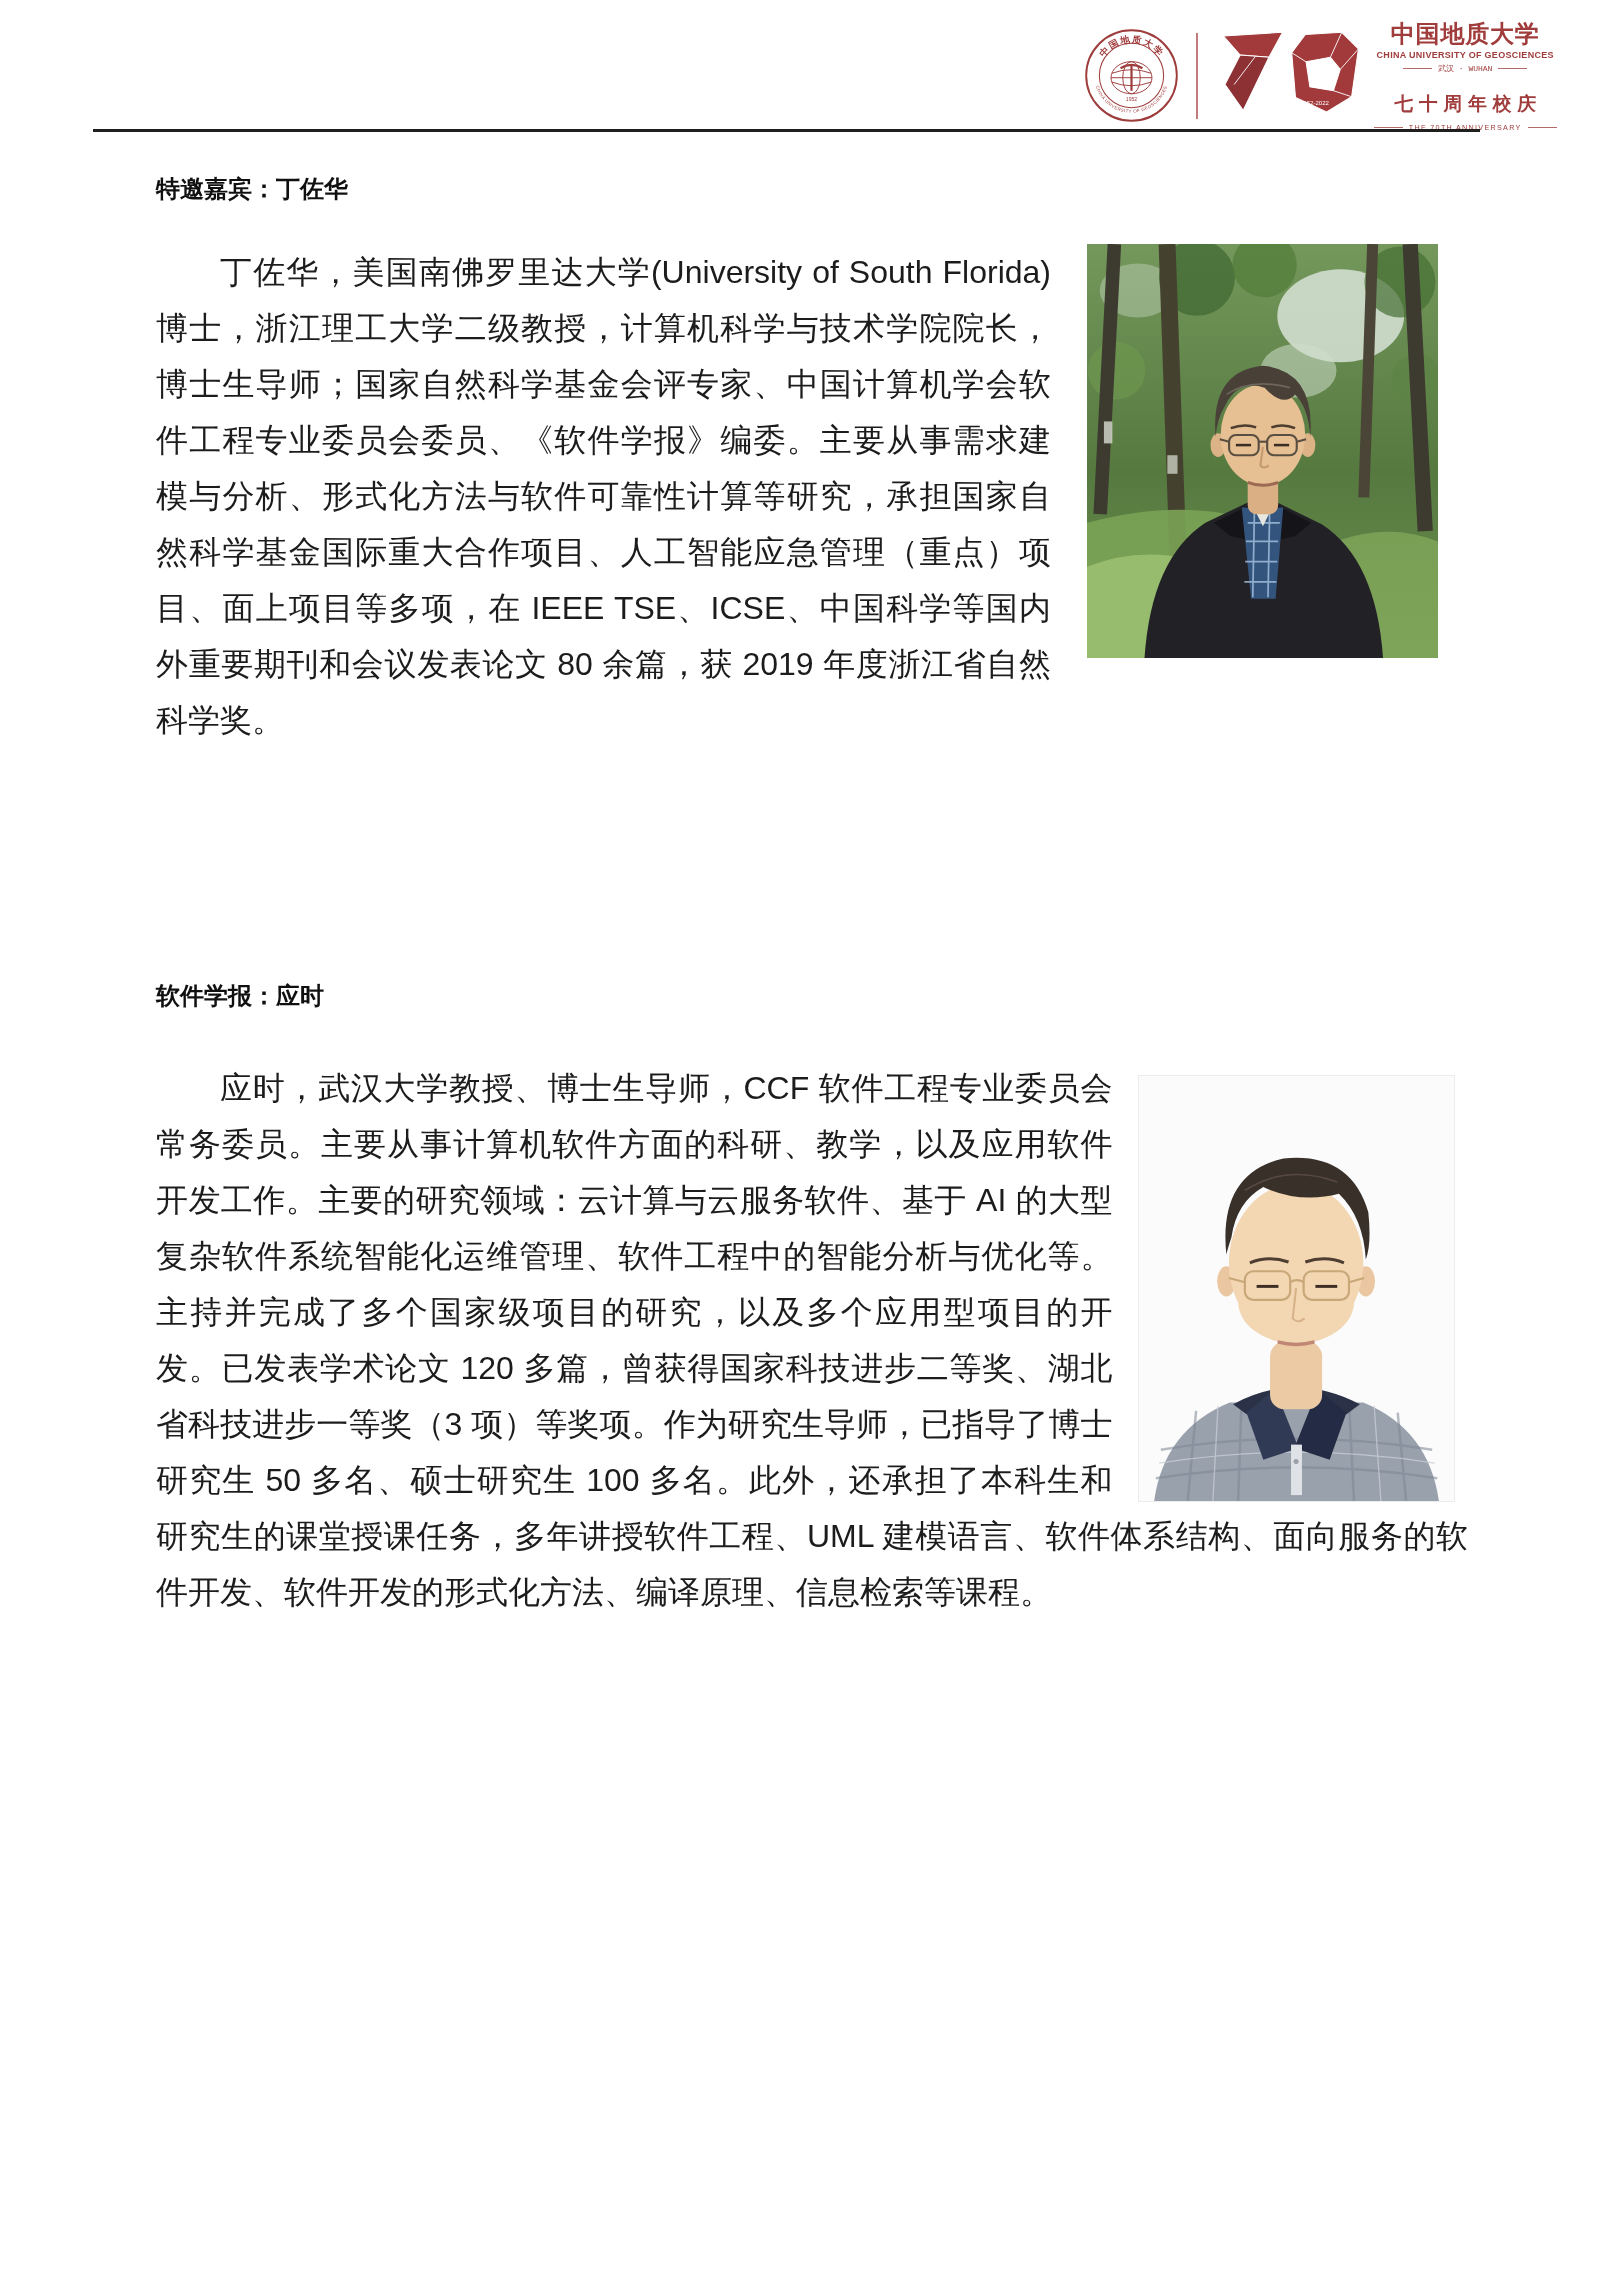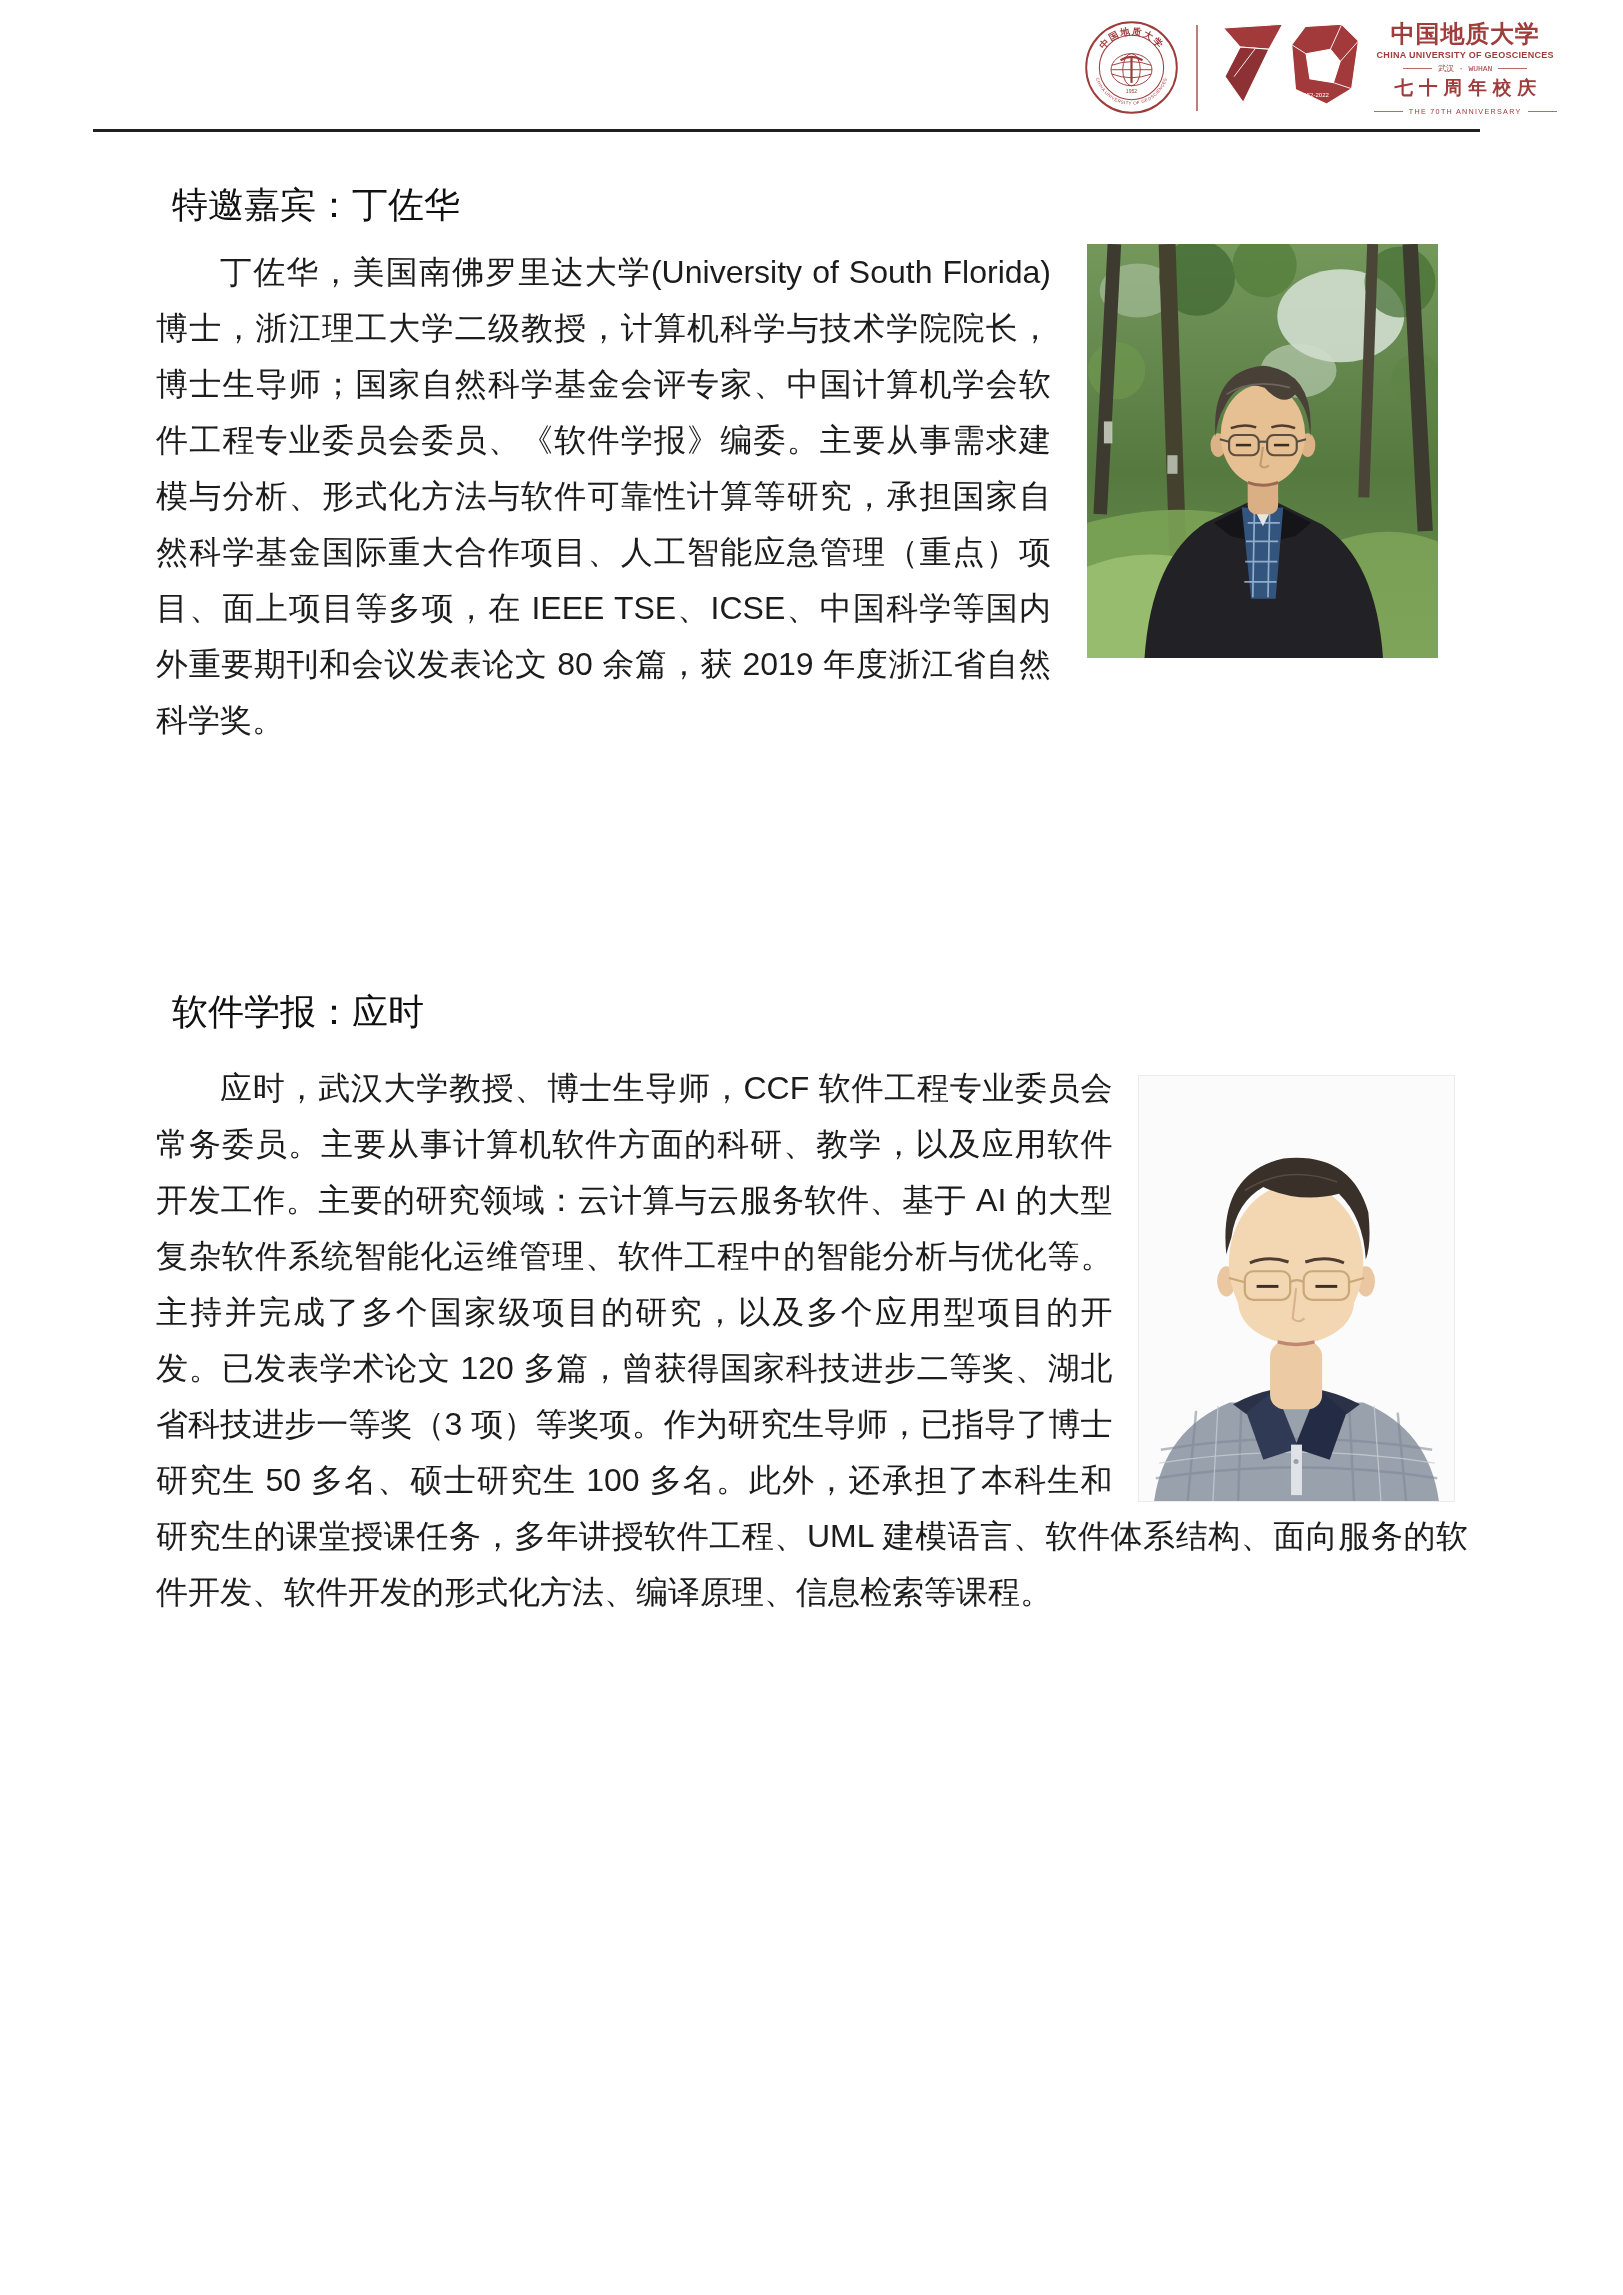--- a/index.html
+++ b/index.html
@@ -12,25 +12,25 @@
   .header-group{position:absolute;left:1084px;top:18.6px;display:flex;align-items:center;gap:17px;}
   .seal-svg{width:95px;height:95px;display:block;}
   .header-divider{width:1.7px;height:86px;background:#c07c7c;}
   .logo70-svg{width:161px;height:91px;display:block;}
   .uni-titles{width:145px;display:flex;flex-direction:column;align-items:center;color:#a03c3c;}
   .uni-cn{font-size:24px;font-weight:700;letter-spacing:0.8px;line-height:29px;white-space:nowrap;}
   .uni-en{font-size:9px;font-weight:700;letter-spacing:0.3px;line-height:12px;white-space:nowrap;margin-top:1.7px;}
   .dash-line{display:flex;align-items:center;gap:6px;white-space:nowrap;}
   .dash-line::before,.dash-line::after{content:"";display:block;width:29px;border-top:0.8px solid #b56a6a;}
   .uni-city{font-size:8px;line-height:11px;margin-top:1.7px;font-family:Liberation Mono, monospace;}
-  .uni-anniv-cn{font-size:18.6px;font-weight:700;letter-spacing:6px;line-height:25px;margin-top:1px;text-indent:6px;white-space:nowrap;}
+  .uni-anniv-cn{font-size:18.6px;font-weight:700;letter-spacing:6px;line-height:25px;margin-top:17px;text-indent:6px;white-space:nowrap;}
   .uni-anniv-en{font-size:7.2px;letter-spacing:1.3px;line-height:10px;margin-top:7px;}
   .header-rule{position:absolute;left:93px;top:129px;width:1387px;height:3.4px;background:#1f1f1f;}
   
-  .section-heading{position:absolute;left:156px;margin:16px;font-size:36px;font-weight:400;color:#101010;line-height:39px;white-space:nowrap;}
+  .section-heading{position:absolute;left:156px;margin:0;font-size:24px;font-weight:700;color:#101010;line-height:39px;white-space:nowrap;}
   #heading-1{top:169px;}
   #heading-2{top:976px;}
   .bio{position:absolute;left:156px;width:1312px;font-size:32px;line-height:56px;
        text-align:justify;text-indent:64px;color:#1c1c1c;}
   #bio-1{top:244px;}
   #bio-2{top:1060px;}
   .photo-float{float:right;display:block;}
   #photo-wrap-1{width:351px;height:414px;margin:0 30px 5px 36px;}
   #photo-wrap-2{width:317px;height:427px;margin:15px 13.5px 5px 25px;border:0.8px solid #ececec;box-sizing:border-box;}
   .photo-svg{width:100%;height:100%;display:block;}

